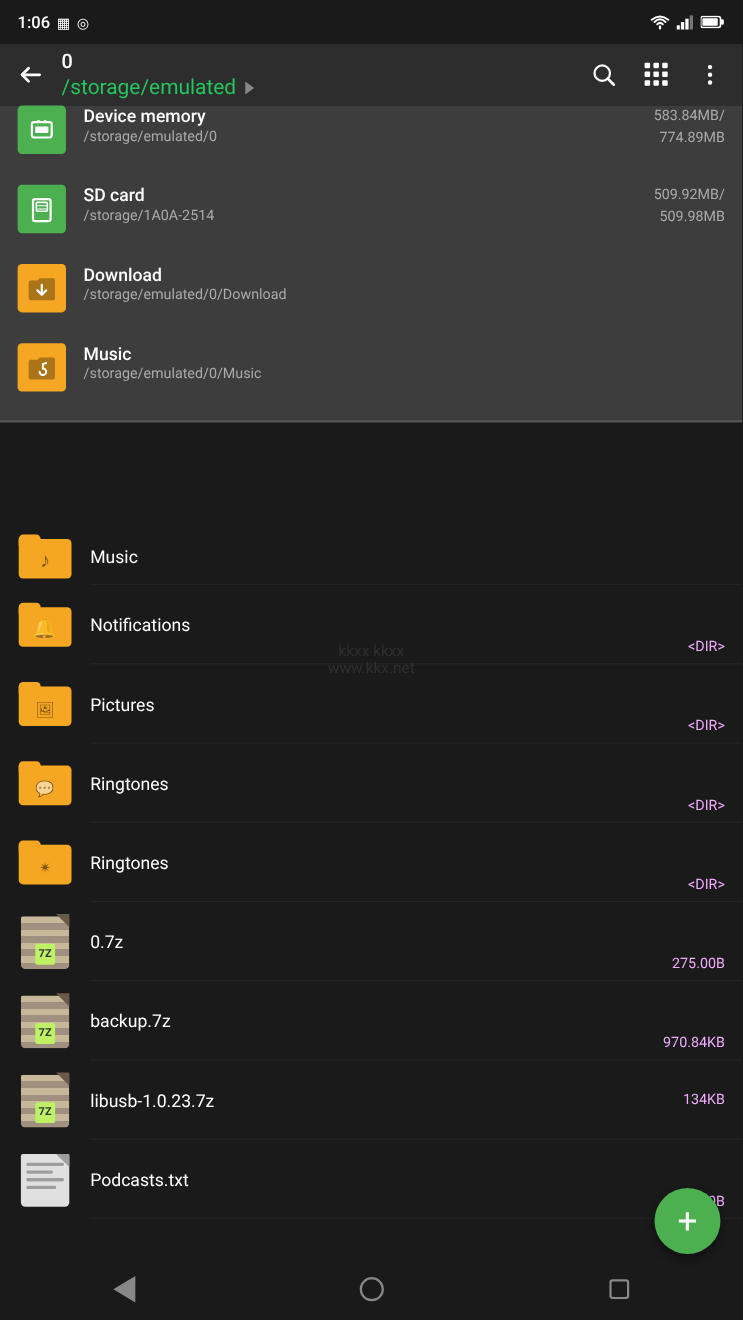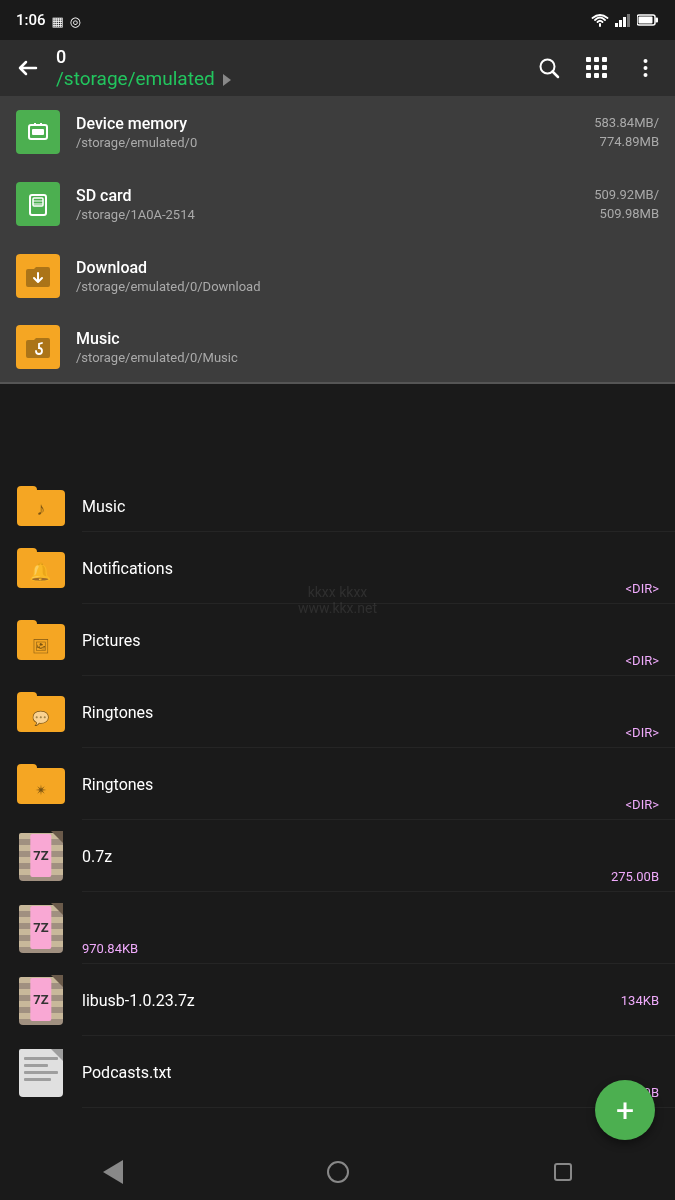--- a/index.html
+++ b/index.html
@@ -86,21 +86,20 @@
     .dropdown-overlay {
       position: absolute;
       top: 96px;
       left: 0;
       right: 0;
       background: #3d3d3d;
       z-index: 100;
     }
     .dropdown-item {
       display: flex;
-      align-items: center;
       padding: 0 16px;
       height: 72px;
       gap: 16px;
       cursor: pointer;
     }
     .dropdown-icon {
       width: 44px;
       height: 44px;
       background: #4caf50;
       border-radius: 4px;
@@ -228,25 +227,25 @@
         to bottom,
         #c8b89a 0px, #c8b89a 6px,
         #a09080 6px, #a09080 12px
       );
     }
     .archive-label {
       position: absolute;
       bottom: 4px;
       left: 50%;
       transform: translateX(-50%);
-      font-size: 13px;
+      font-size: 10px;
       font-weight: bold;
       color: #333;
-      background: #f9a8d4;
-      padding: 14px 3px;
+      background: #bef264;
+      padding: 4px 3px;
       border-radius: 2px;
       white-space: nowrap;
     }
     .archive-corner {
       position: absolute;
       top: 0;
       right: 0;
       width: 0;
       height: 0;
       border-left: 12px solid transparent;
@@ -632,20 +631,23 @@
   <div class="file-item">
     <div class="file-icon">
       <div class="archive-icon-wrap">
         <div class="archive-body">
           <div class="archive-stripes"></div>
           <div class="archive-label">7Z</div>
         </div>
         <div class="archive-corner"></div>
       </div>
     </div>
+    <div class="file-text">
+      <span class="file-name">backup.7z</span>
+    </div>
     <div class="file-meta">970.84KB</div>
     <div class="divider-line"></div>
   </div>
 
   <div class="file-item">
     <div class="file-icon">
       <div class="archive-icon-wrap">
         <div class="archive-body">
           <div class="archive-stripes"></div>
           <div class="archive-label">7Z</div>

